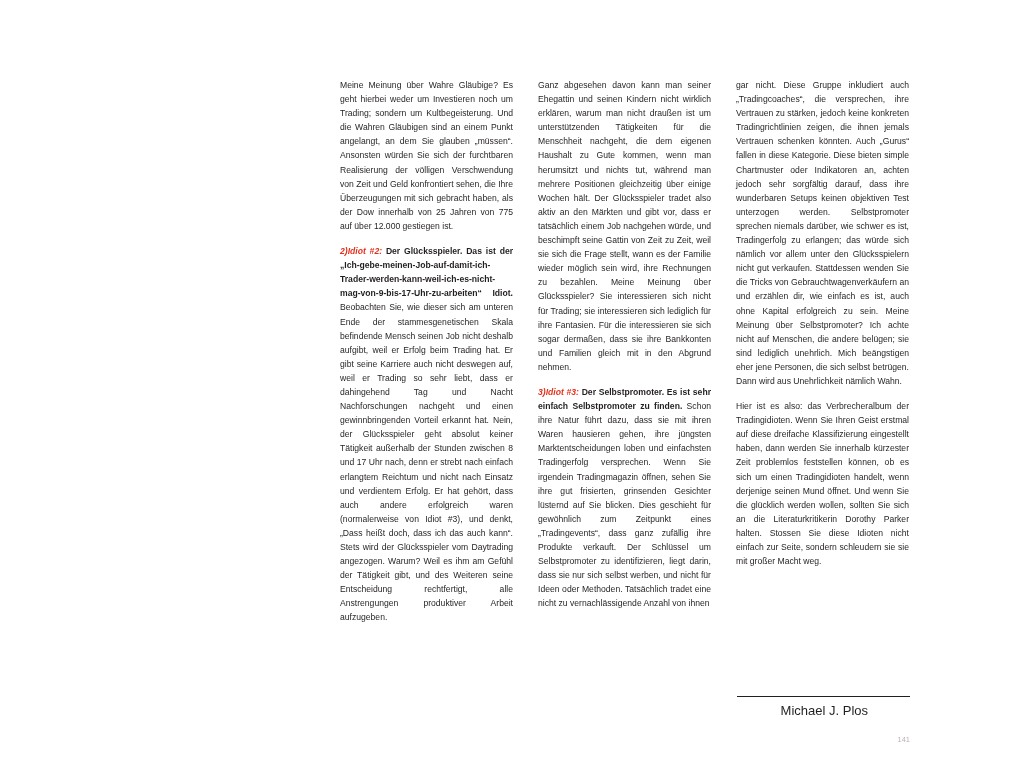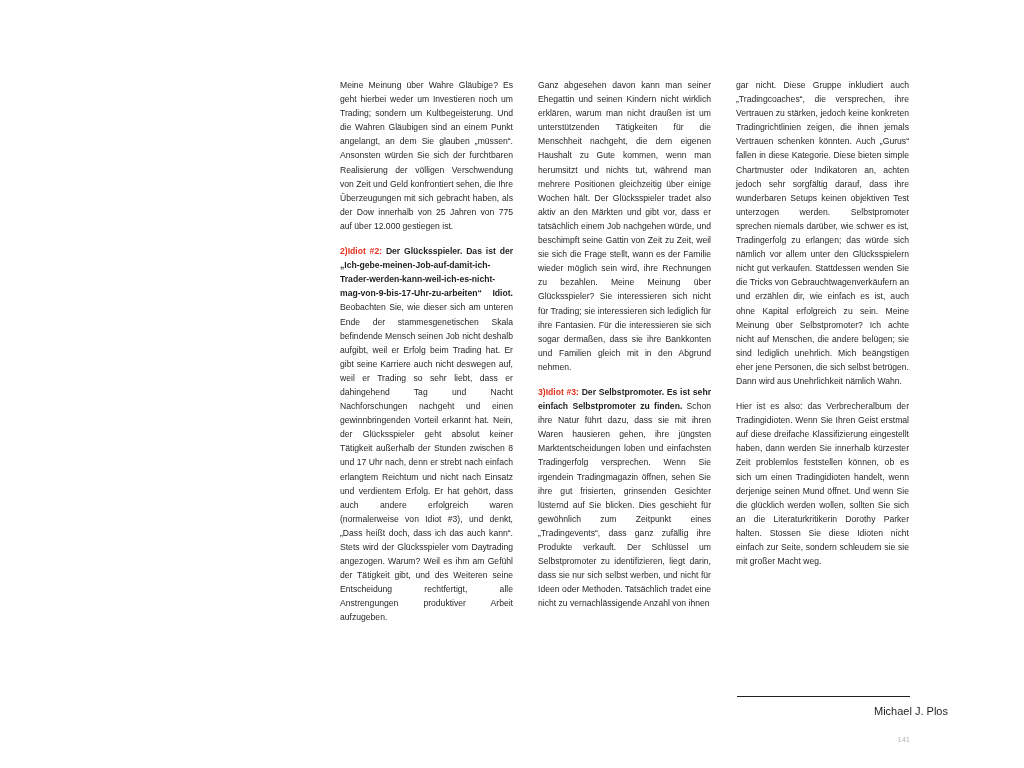--- a/index.html
+++ b/index.html
@@ -40,39 +40,40 @@
   }
   .col p {
     margin: 0;
   }
   .col p + p {
     margin-top: 11px;
   }
   .heading {
     color: #e4301c;
     font-weight: bold;
+    font-style: italic;
   }
   .lead {
     font-weight: bold;
     margin-top: 25px;
   }
   .sig-rule {
     position: absolute;
     left: 737px;
     top: 696px;
     width: 173px;
     height: 1px;
     background: #231f20;
   }
   .signature {
     position: absolute;
-    left: 775px;
+    left: 695px;
     top: 704px;
     width: 173px;
-    font-size: 11px;
+    font-size: 13px;
     line-height: 14px;
     text-align: right;
     color: #231f20;
   }
   .folio {
     position: absolute;
     left: 878px;
     top: 735px;
     width: 32px;
     text-align: right;

